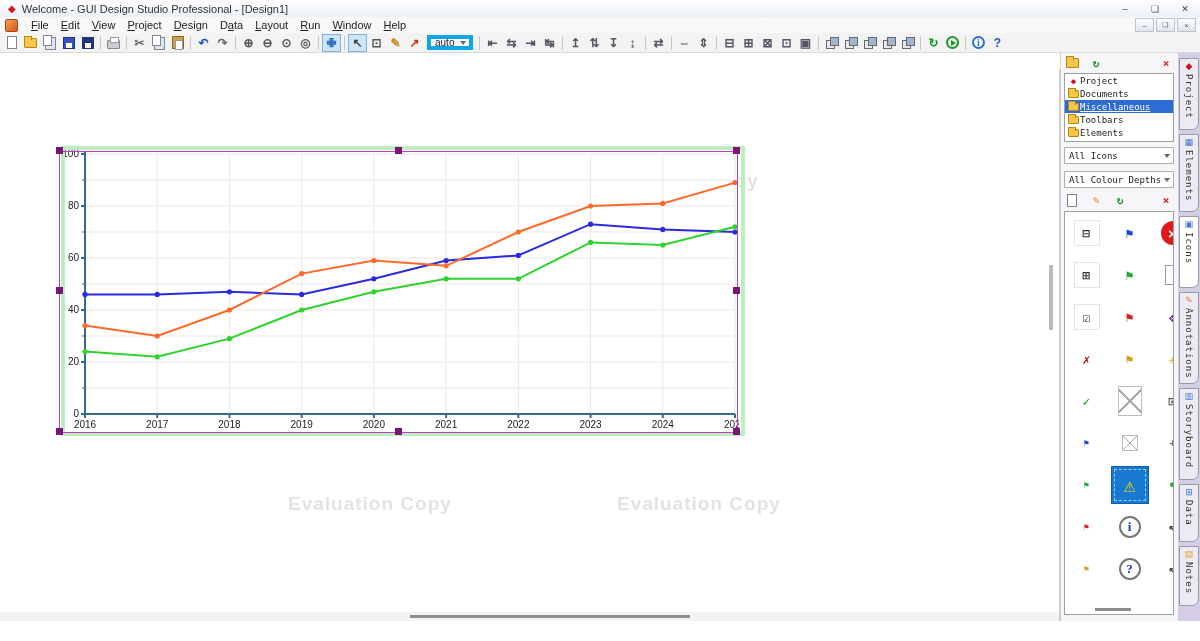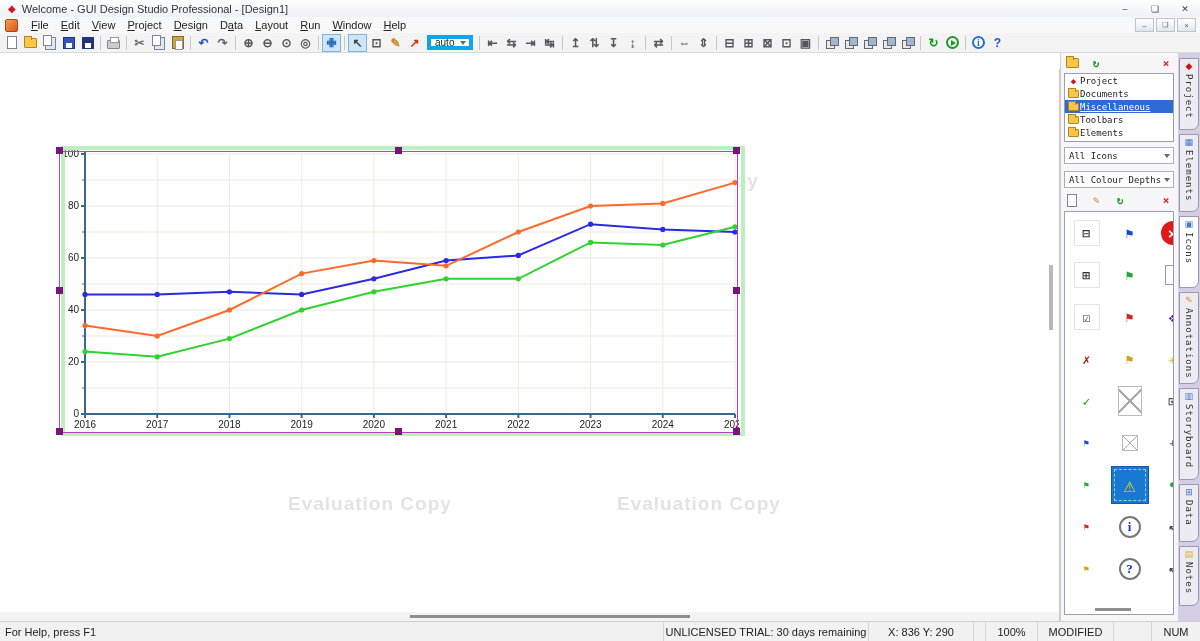--- a/index.html
+++ b/index.html
@@ -694,23 +694,13 @@
       <div class="stab" style="height: 58px;">
         <span class="sic" style="color: rgb(68, 119, 204);">⊞</span>
         <span class="slabel">Data</span>
       </div>
       <div class="stab" style="height: 60px;">
         <span class="sic" style="color: rgb(221, 170, 51);">▤</span>
         <span class="slabel">Notes</span>
       </div>
     </div>
 
-  <div class="statusbar">
-    <div class="seg first">For Help, press F1</div>
-    <div class="seg c" style="width:205px">UNLICENSED TRIAL: 30 days remaining</div>
-    <div class="seg c" style="width:105px">X: 836  Y: 290</div>
-    <div class="seg c" style="width:12px"></div>
-    <div class="seg c" style="width:52px">100%</div>
-    <div class="seg c" style="width:76px">MODIFIED</div>
-    <div class="seg c" style="width:38px"></div>
-    <div class="seg c" style="width:48px;border-right:none">NUM</div>
-  </div>
 </div>
 
 </body></html>

